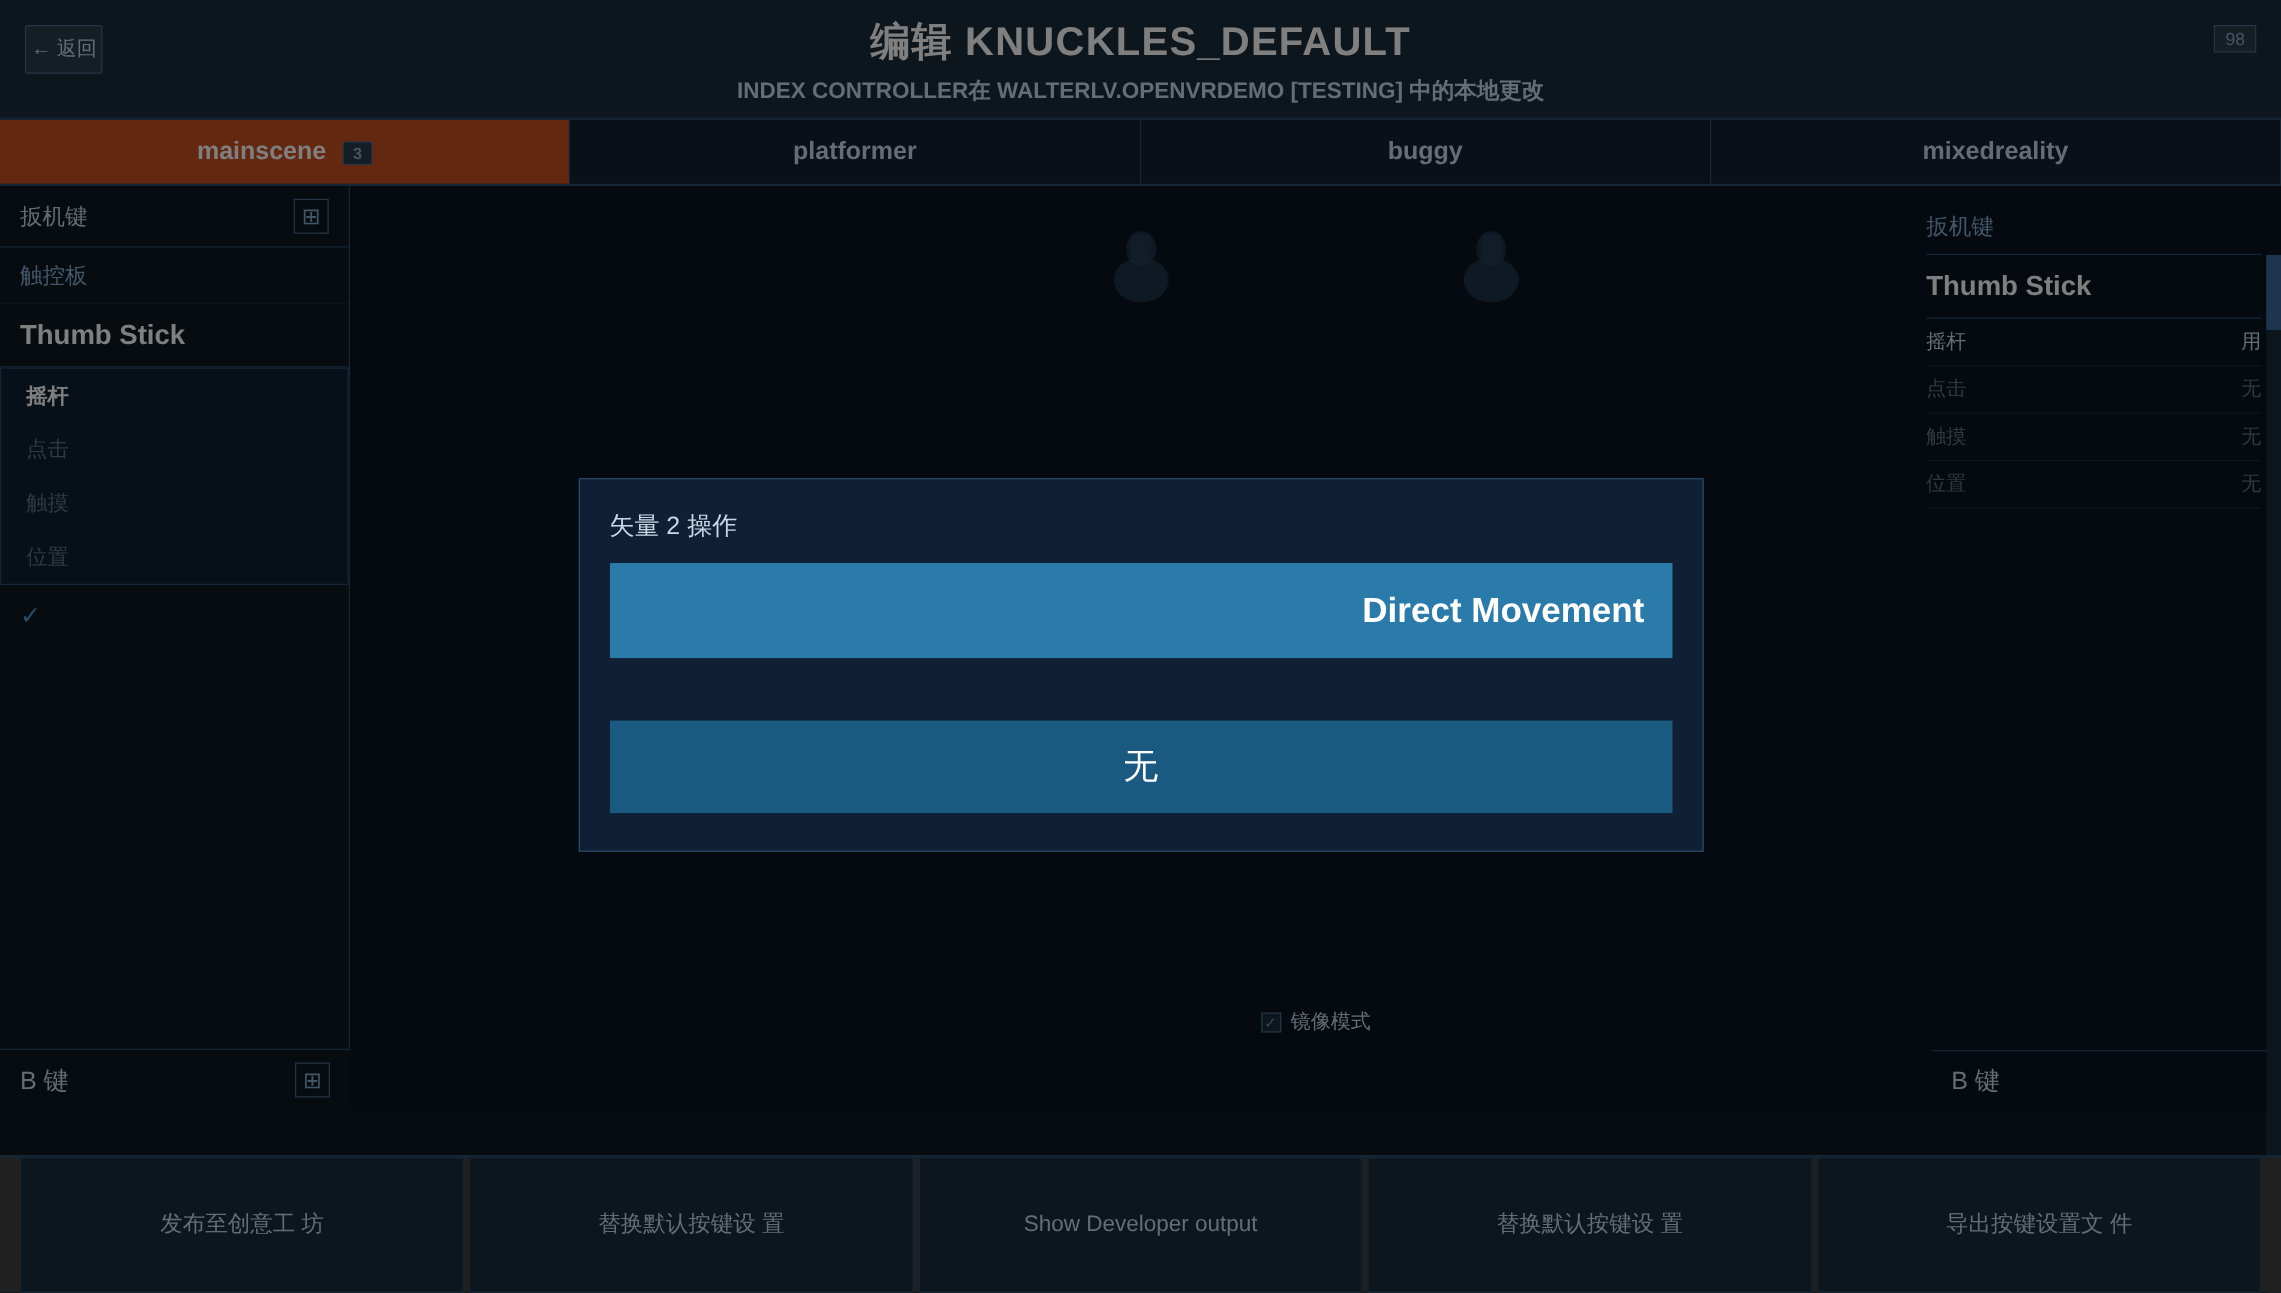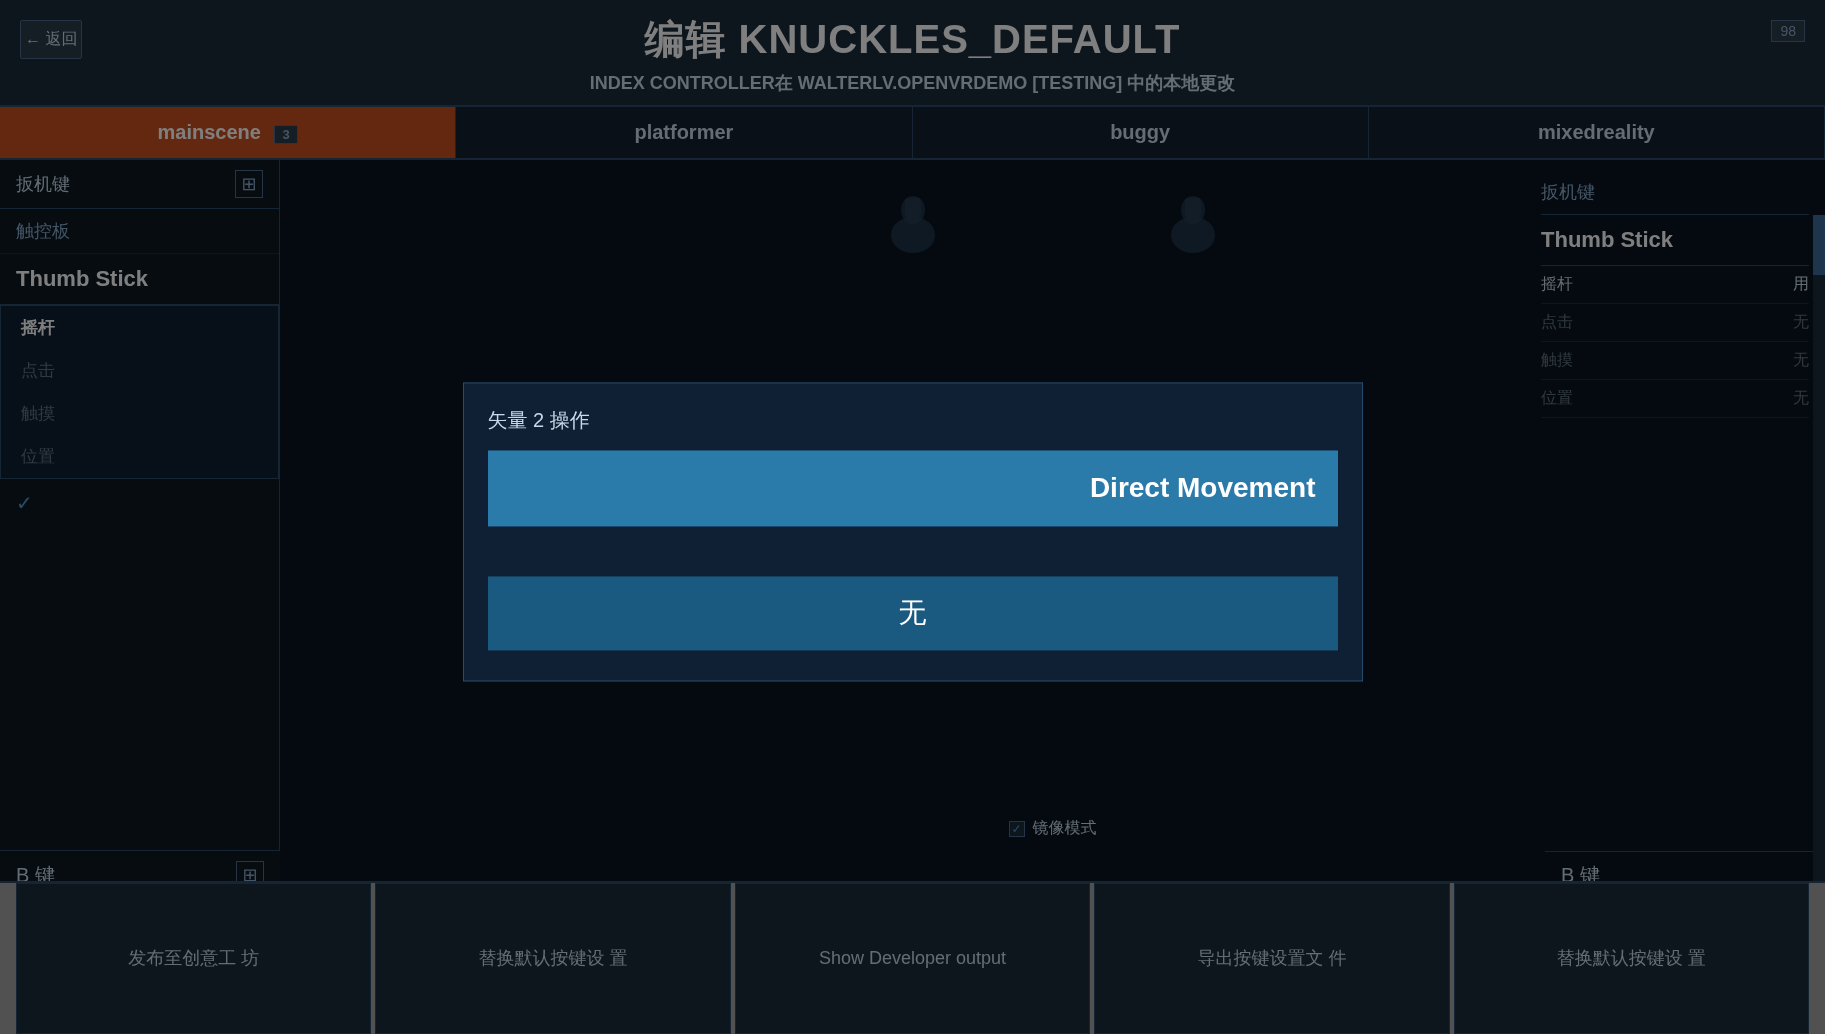--- a/index.html
+++ b/index.html
@@ -15,21 +15,21 @@
 
     
     .header {
       background: #1a2a3a;
       padding: 12px 20px 10px;
       text-align: center;
       border-bottom: 2px solid #2a4a6a;
       position: relative;
     }
     .header-title {
-      font-size: 40px;
+      font-size: 32px;
       font-weight: bold;
       color: #ffffff;
       letter-spacing: 1px;
     }
     .header-subtitle {
       font-size: 18px;
       font-weight: bold;
       color: #c8d8e8;
       margin-top: 4px;
     }
@@ -236,22 +236,22 @@
       font-size: 20px;
       color: #c8d8e8;
     }
 
     
     .bottom-toolbar {
       position: absolute;
       bottom: 0;
       left: 0;
       right: 0;
-      height: 153px;
-      background: #a3a3a3;
+      height: 110px;
+      background: #404040;
       border-top: 2px solid #2a4a6a;
       display: flex;
       gap: 4px;
       padding: 0 16px;
     }
     .toolbar-btn {
       flex: 1;
       background: #1a2a3a;
       border: 1px solid #2a4a6a;
       color: #c8d8e8;
@@ -457,20 +457,20 @@
   </button>
   <button class="toolbar-btn">
     <span>替换默认按键设
 置</span>
   </button>
   <button class="toolbar-btn">
     <span>Show Developer
 output</span>
   </button>
   <button class="toolbar-btn">
+    <span>替换默认按键设
+置</span>
+  </button>
+  <button class="toolbar-btn">
     <span>导出按键设置文
 件</span>
   </button>
-  <button class="toolbar-btn">
-    <span>替换默认按键设
-置</span>
-  </button>
 </div>
 
 </body></html>

